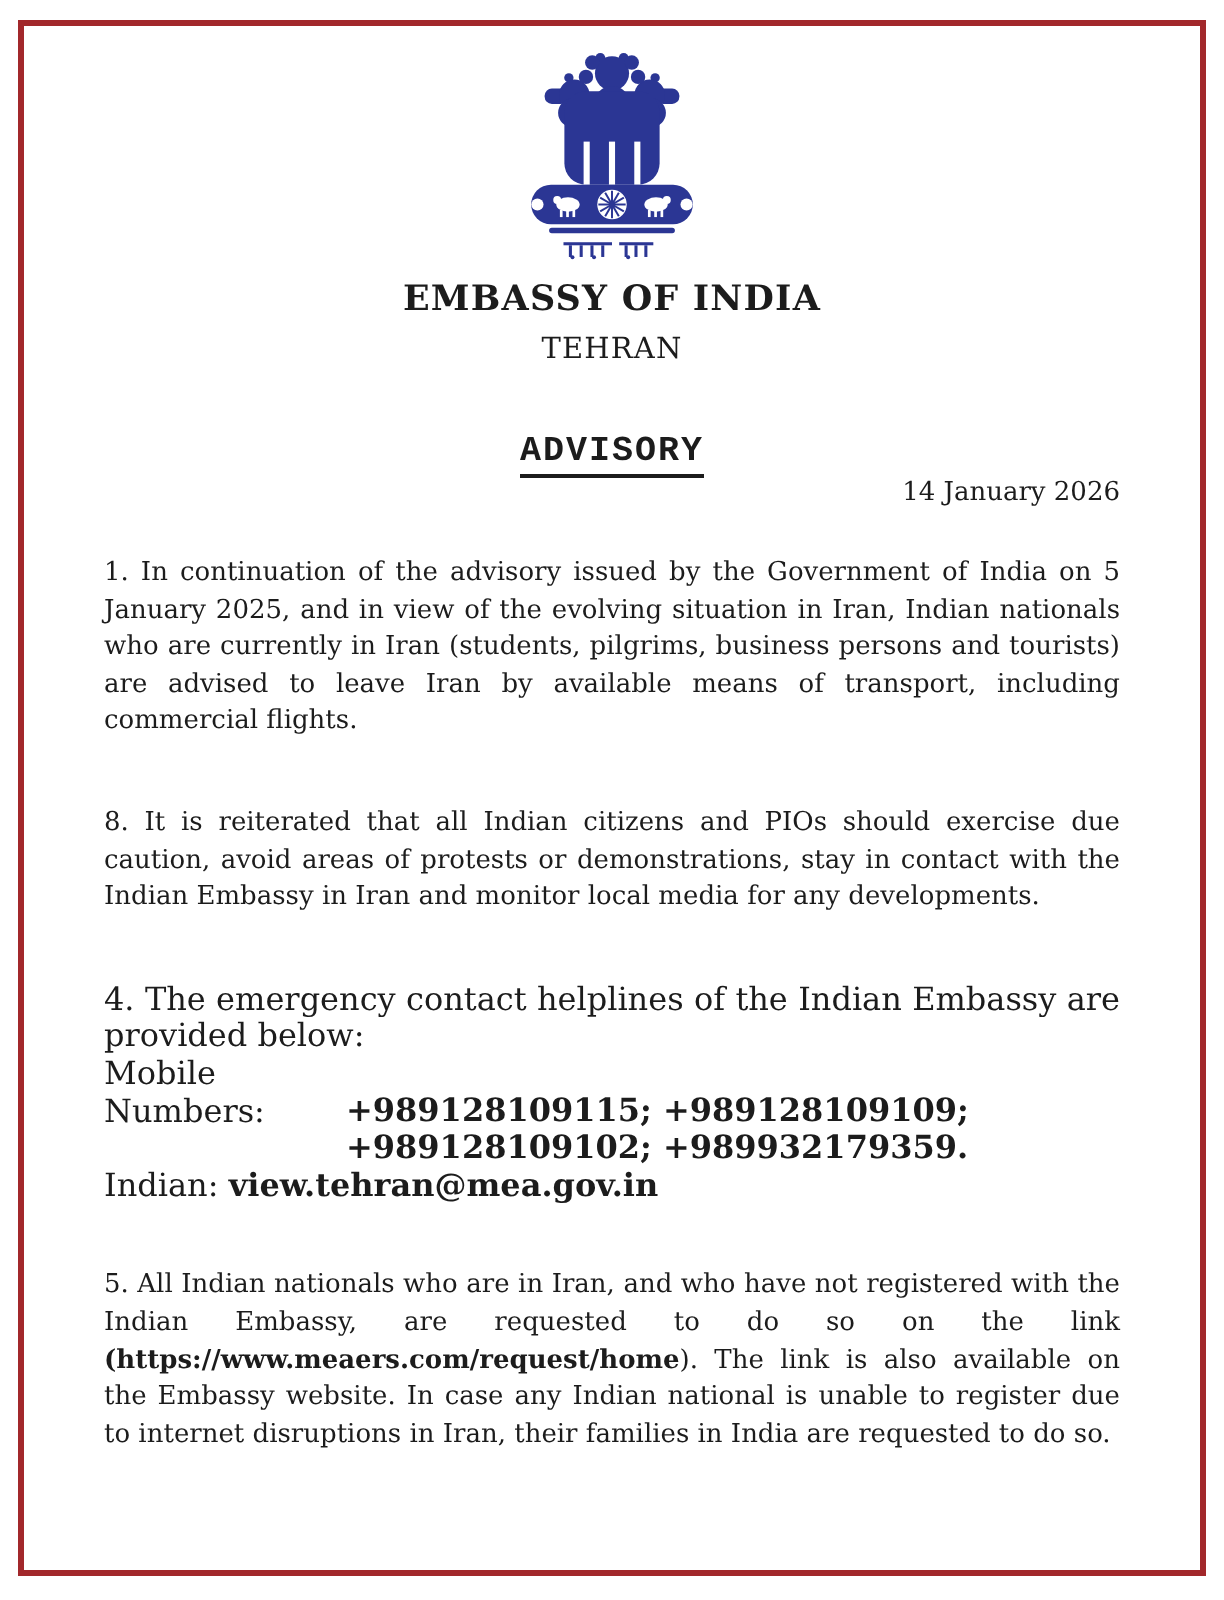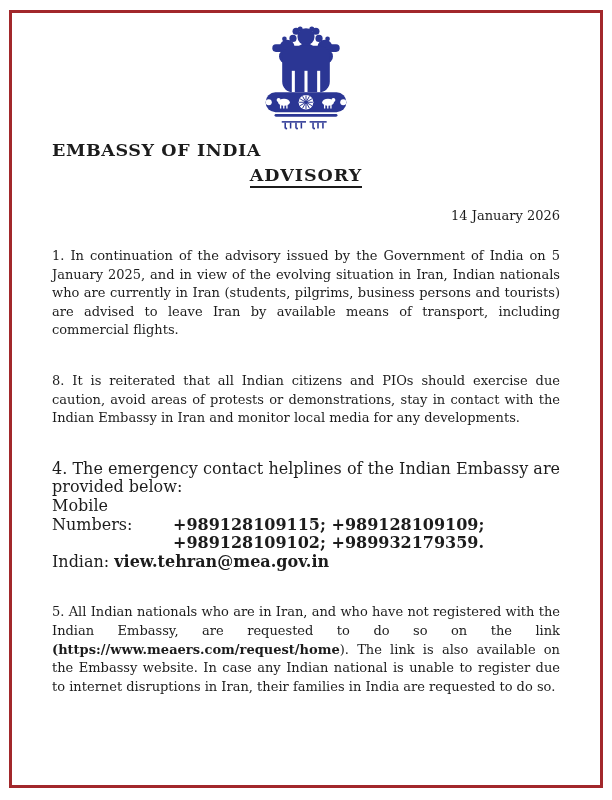--- a/index.html
+++ b/index.html
@@ -16,50 +16,51 @@
     left: 9px; top: 10px; right: 9px; bottom: 12px;
     border: 3px solid #a2282b;
     pointer-events: none;
   }
   .content {
     position: absolute;
     left: 52px; right: 52px; top: 16px;
   }
   .emblem-wrap { text-align: center; line-height: 0; }
   .org-name {
-    text-align: left;
+    text-align: center;
     font-weight: bold;
     font-size: 17.5px;
     letter-spacing: 0.6px;
     margin-top: 8px;
     line-height: 22px;
   }
   .org-city {
     text-align: center;
     font-size: 14.5px;
     letter-spacing: 0.6px;
     margin-top: 5px;
     line-height: 18px;
   }
   .doc-title {
     text-align: center;
-    margin-top: 2px;
+    margin-top: 30px;
     line-height: 24px;
+    font-family: Liberation Mono, monospace;
   }
   .doc-title span {
     font-weight: bold;
     font-size: 17.5px;
     letter-spacing: 1px;
     border-bottom: 2px solid #1c1c1c;
     padding-bottom: 1px;
   }
   .doc-date {
     text-align: right;
     font-size: 13px;
-    margin-top: 19px;
+    margin-top: 0;
     line-height: 18px;
   }
   .para {
     font-size: 13px;
     line-height: 18.6px;
     text-align: justify;
     margin: 32px 0 0 0;
   }
   .para.first { margin-top: 22px; }
   .b { font-weight: bold; }
@@ -154,20 +155,21 @@
         <rect x="64" y="117" width="19" height="1.7"></rect>
         <rect x="67" y="118.7" width="1.7" height="6.5"></rect>
         <rect x="72.5" y="118.7" width="1.7" height="6.5"></rect>
         <rect x="78" y="118.7" width="1.7" height="6.5"></rect>
         <circle cx="69" cy="125.3" r="1.1"></circle>
       </g>
     </svg>
   </div>
 
   <div class="org-name">EMBASSY OF INDIA</div>
+  <div class="org-city">TEHRAN</div>
 
   <div class="doc-title">
     <span>ADVISORY</span>
   </div>
 
   <div class="doc-date">14 January 2026</div>
 
   <p class="para first">1. In continuation of the advisory issued by the Government of India on 5 January 2025, and in view of the evolving situation in Iran, Indian nationals who are currently in Iran (students, pilgrims, business persons and tourists) are advised to leave Iran by available means of transport, including commercial flights.</p>
 
   <p class="para">8. It is reiterated that all Indian citizens and PIOs should exercise due caution, avoid areas of protests or demonstrations, stay in contact with the Indian Embassy in Iran and monitor local media for any developments.</p>

